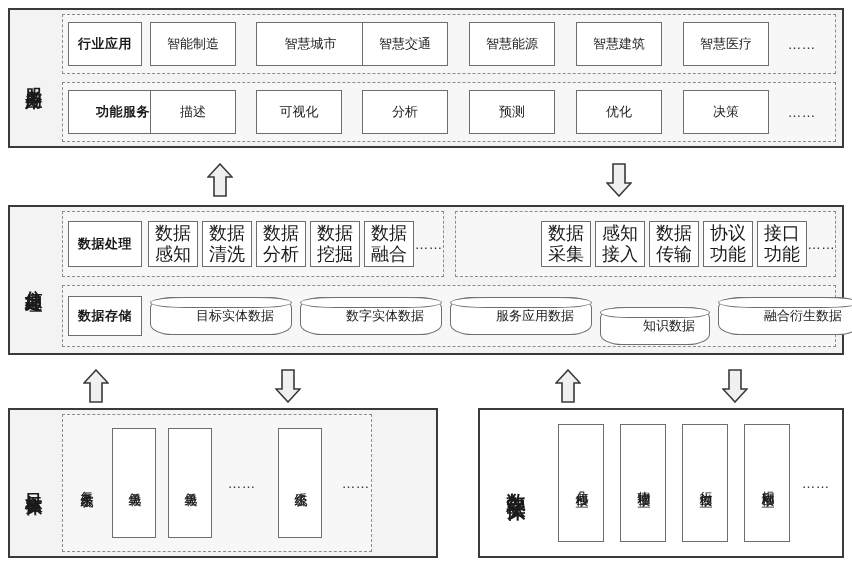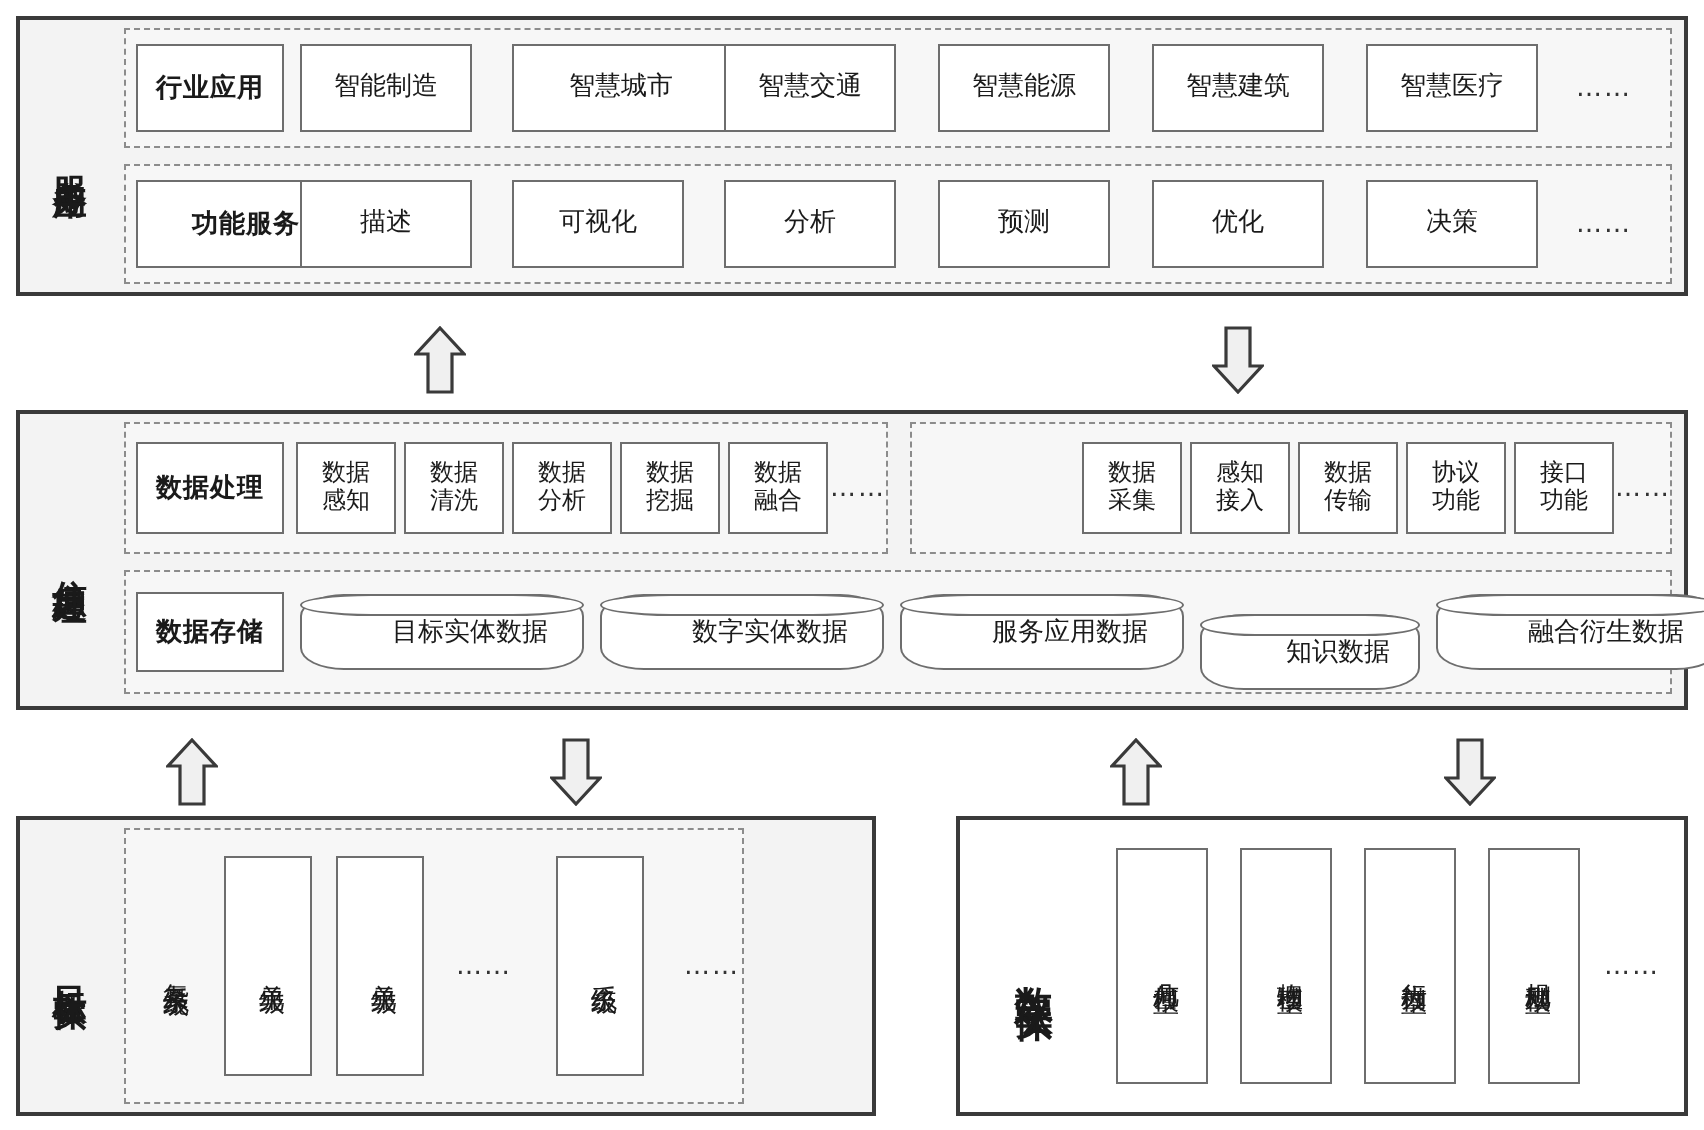--- a/index.html
+++ b/index.html
@@ -69,21 +69,21 @@
     background: #ffffff;
     box-sizing: border-box;
     display: flex;
     align-items: center;
     justify-content: center;
     font-size: 13px;
     text-align: center;
     line-height: 1.15;
   }
   .cell.small {
-    font-size: 12px;
+    font-size: 18px;
     font-family: Liberation Serif, serif;
   }
   .cell.vtext {
     writing-mode: vertical-rl;
     text-orientation: upright;
     letter-spacing: 1px;
     font-size: 13px;
   }
   .dots {
     position: absolute;

